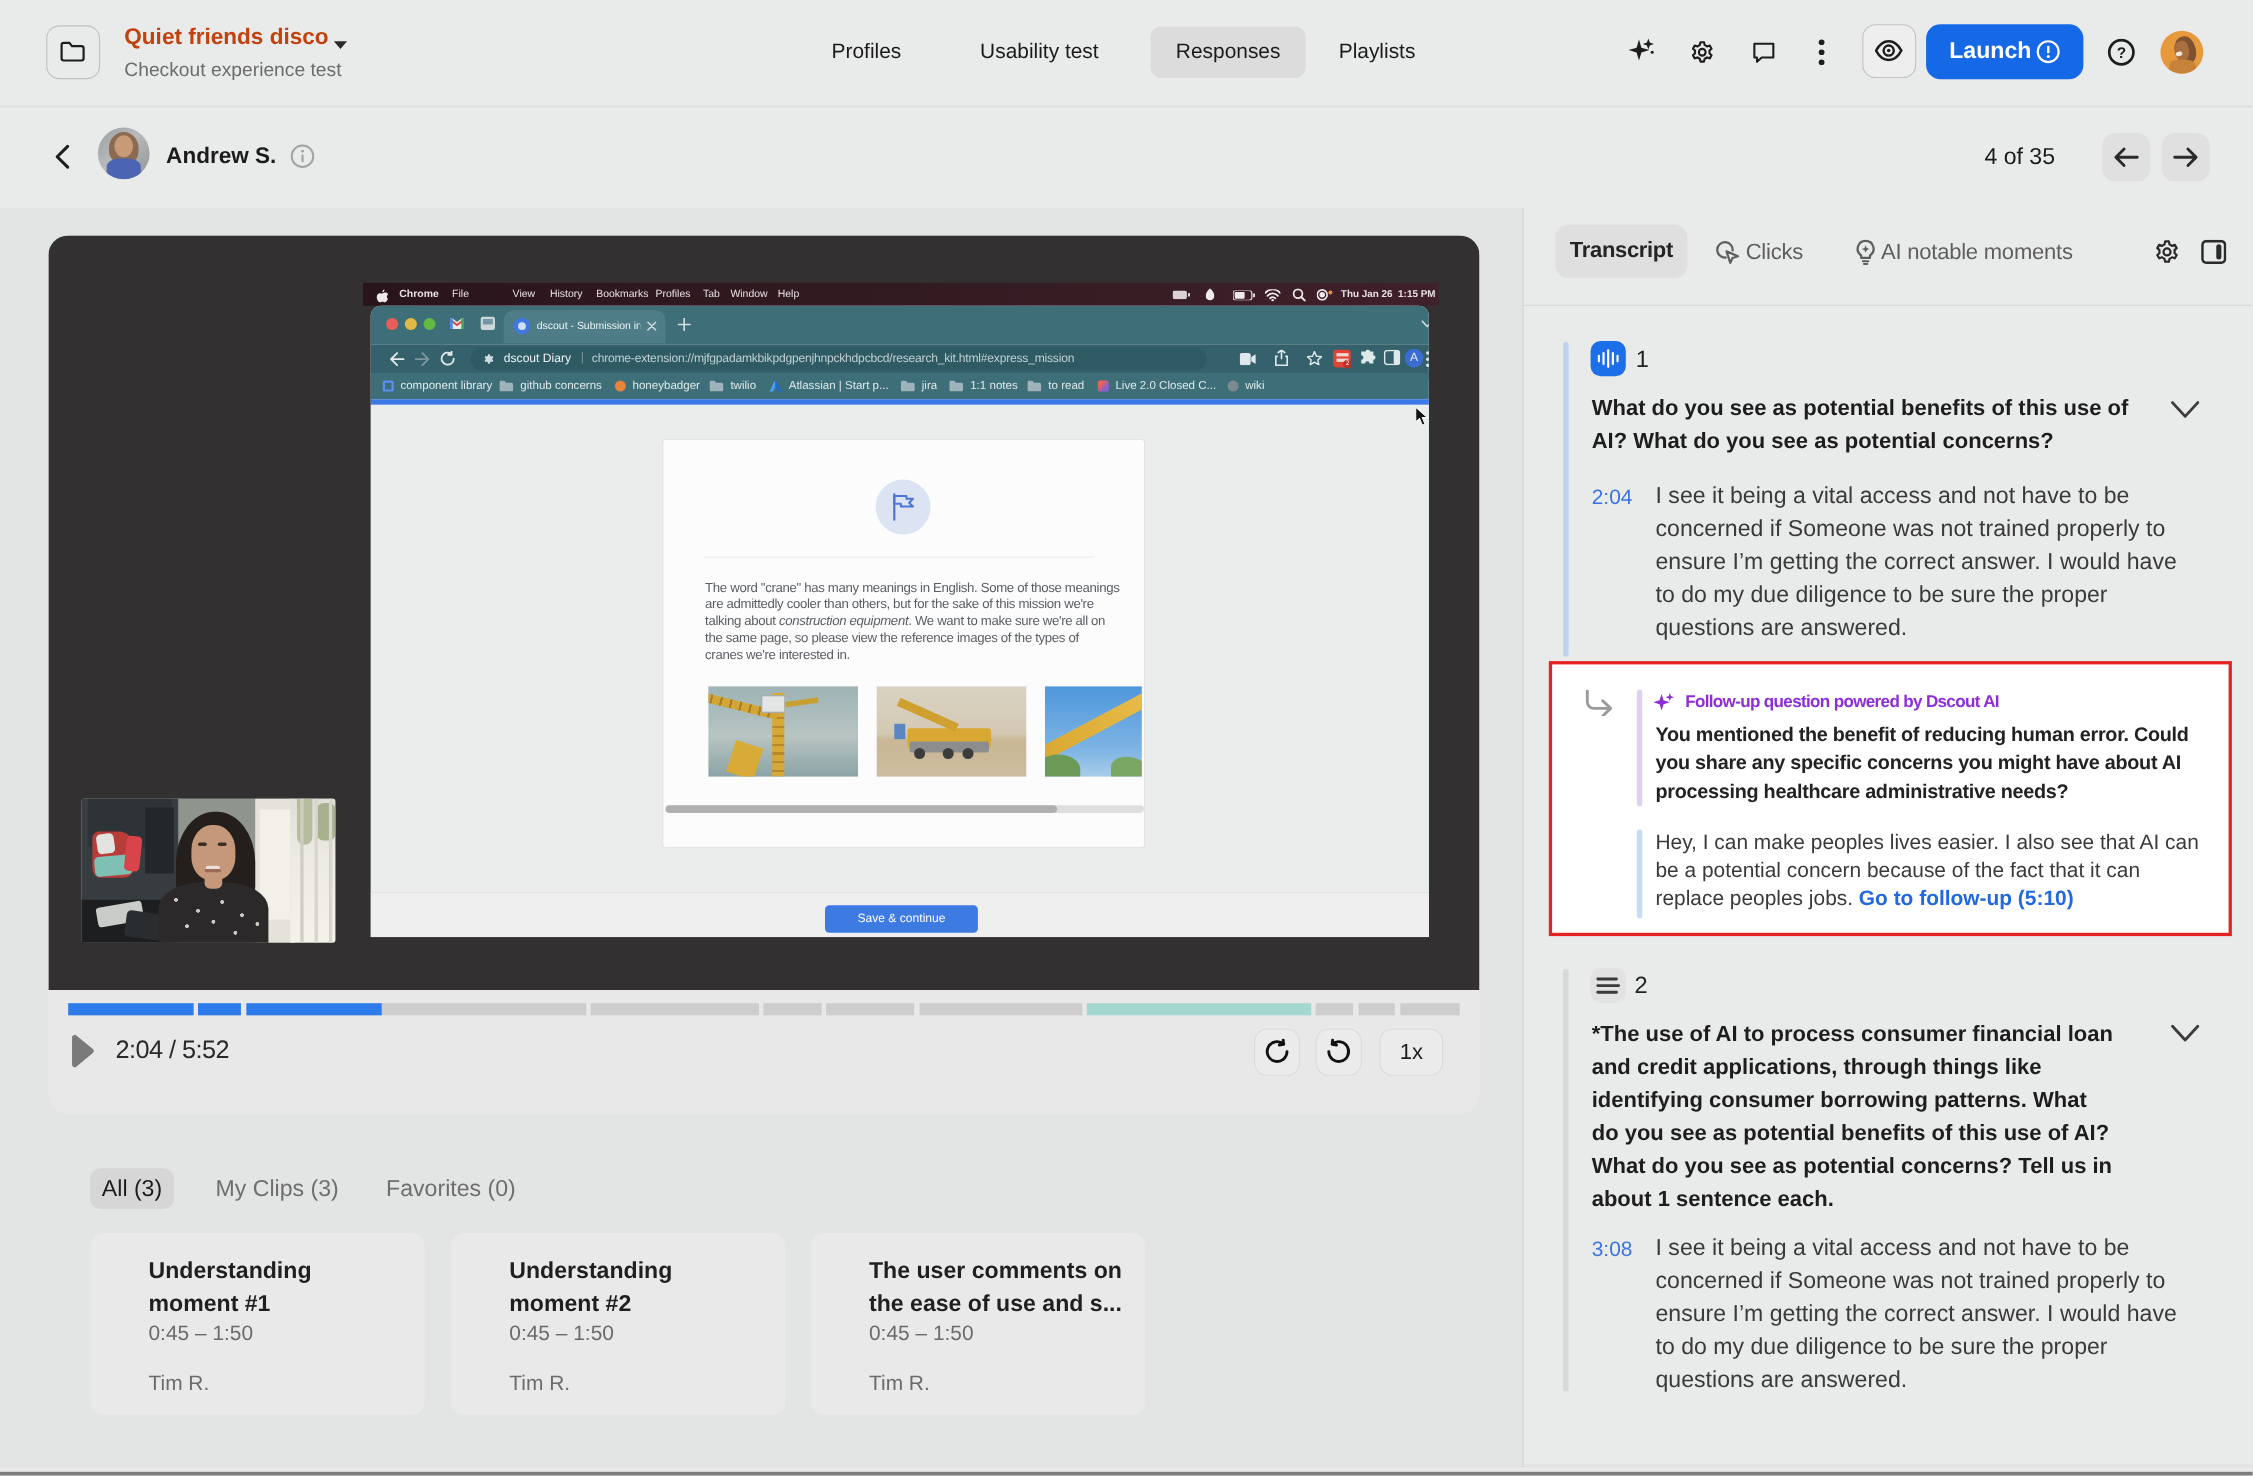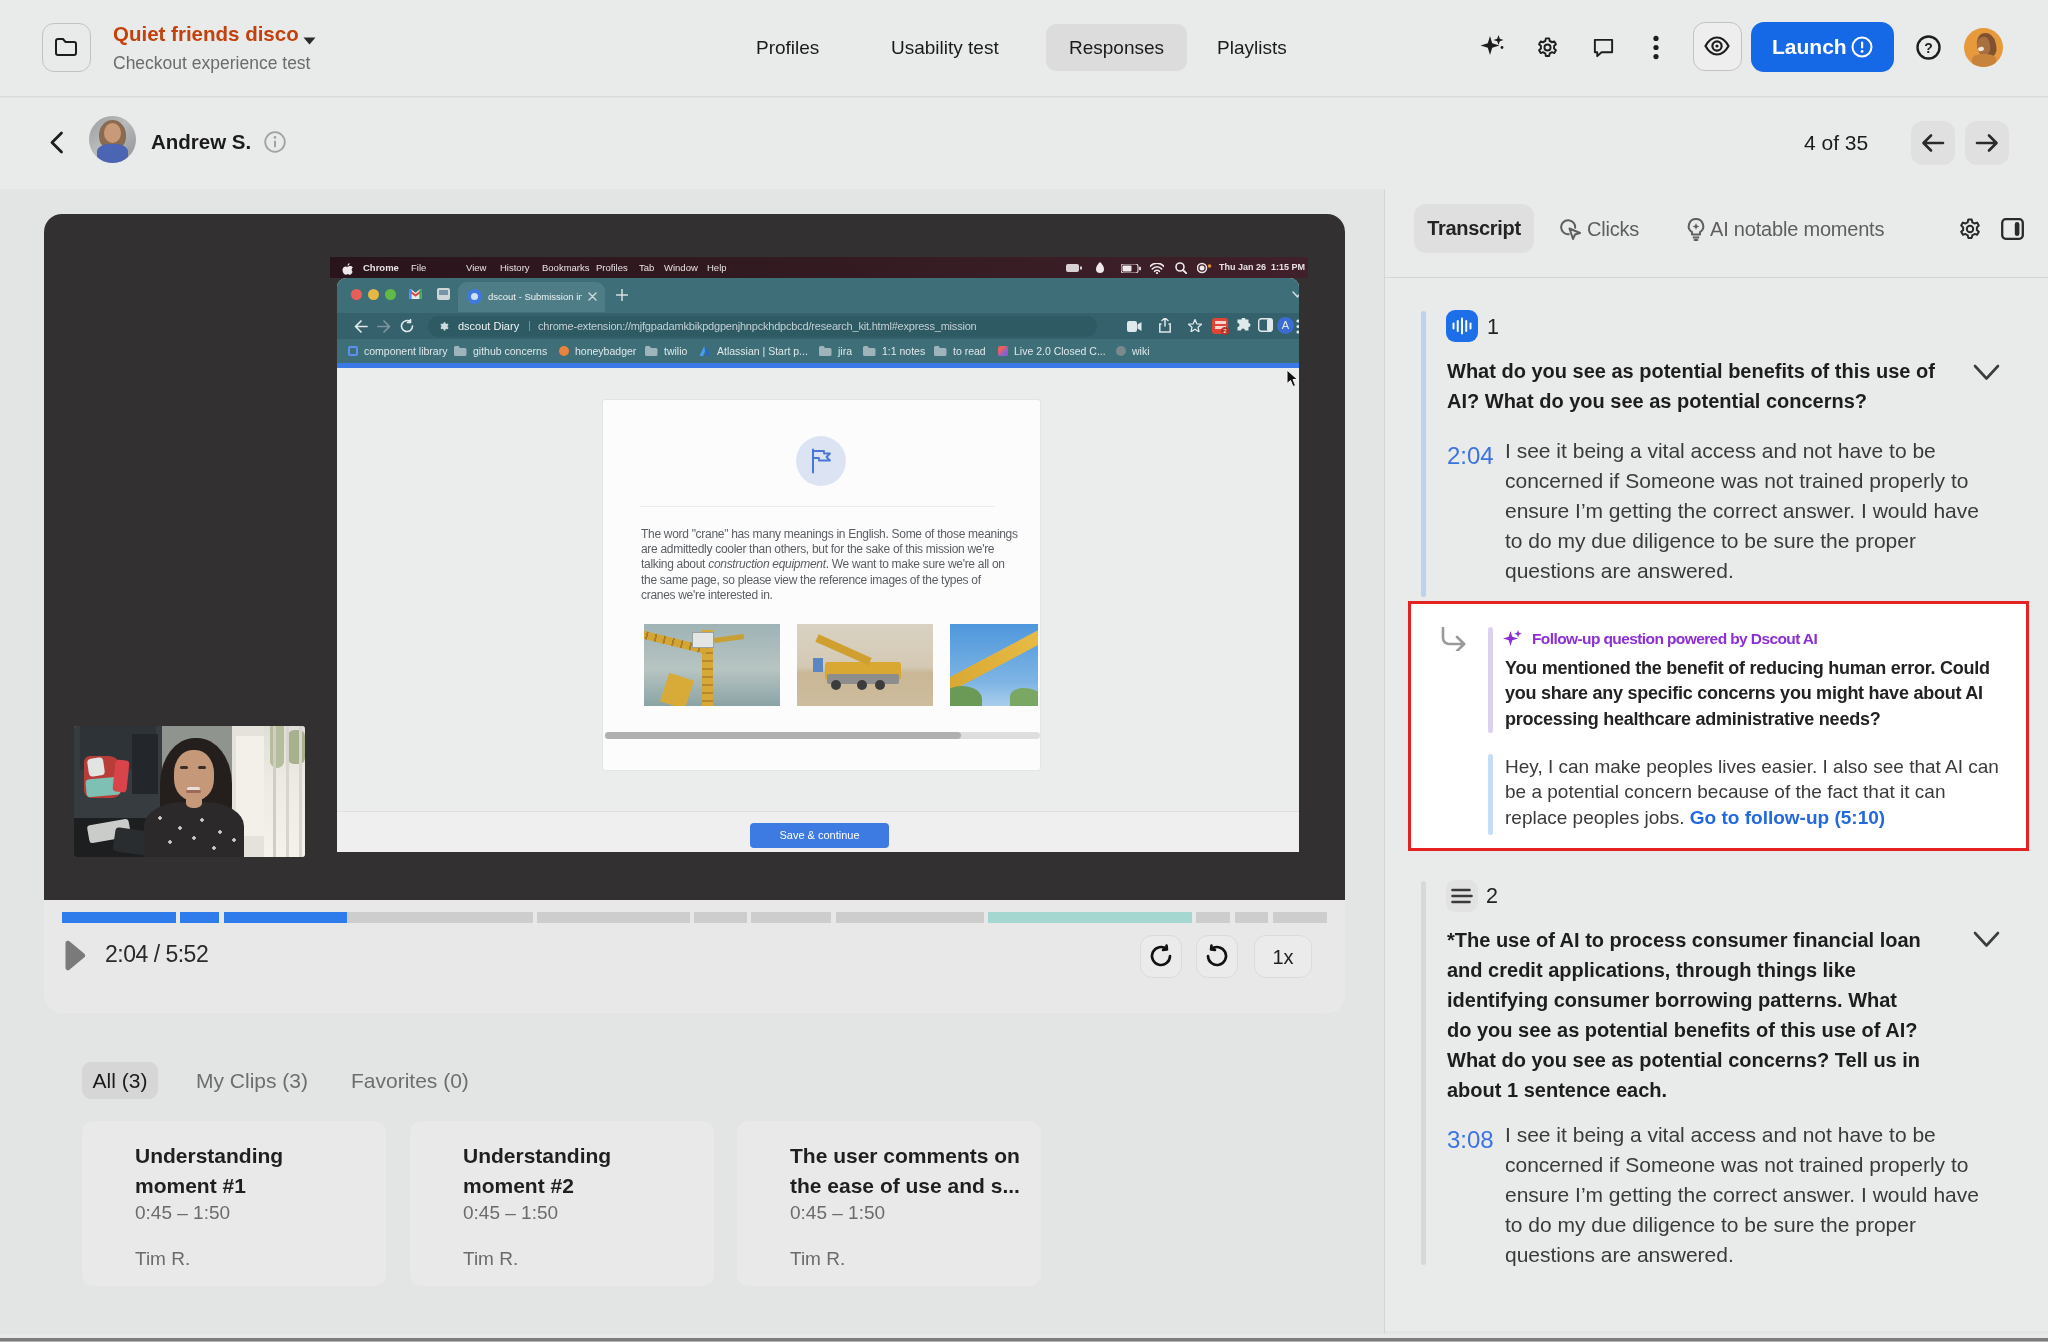--- a/index.html
+++ b/index.html
@@ -33,21 +33,21 @@
   #hdiv { position:absolute; left:1385px; top:277px; width:663px; height:1px; background:#d6d6d6; }
   #trpill { position:absolute; left:1414px; top:204px; width:120px; height:49px; background:#dfdfdf; border-radius:12px; text-align:center; line-height:49px; font-weight:bold; font-size:20px; letter-spacing:-0.3px; color:#242424; }
   .ptab { position:absolute; top:218px; font-size:20px; color:#5e5e5e; letter-spacing:-0.2px; }
   #botstrip { position:absolute; left:0px; top:1334px; width:2048px; height:8px; background:#e9e9e9; }
   #botline { position:absolute; left:0px; top:1338px; width:2048px; height:3px; background:#7c7c7c; }
   #botline2 { position:absolute; left:0px; top:1341px; width:2048px; height:1px; background:#b2b2b2; }
 
   .vline { position:absolute; width:5px; border-radius:3px; }
   .chapicon { position:absolute; width:34px; height:34px; border-radius:9px; }
   .qtext { position:absolute; font-size:20px; font-weight:bold; color:#1d1d1d; line-height:30px; }
-  .ts { position:absolute; font-size:24px; color:#3b74e0; }
+  .ts { position:absolute; font-size:19px; color:#3b74e0; }
   .ptext { position:absolute; font-size:21px; color:#3a3a3a; line-height:30px; }
 
   #redbox { position:absolute; left:1408px; top:601px; width:621px; height:250px; background:#ffffff; border:3px solid #e52222; }
   #fulabel { position:absolute; left:1532px; top:630px; font-size:15.5px; font-weight:bold; letter-spacing:-0.6px; color:#8d2ed6; }
   #fuq { position:absolute; left:1505px; top:656px; font-size:18px; font-weight:bold; letter-spacing:-0.25px; color:#222; line-height:25.3px; }
   #fua { position:absolute; left:1505px; top:754px; font-size:19px; color:#3a3a3a; line-height:25.3px; }
 
   
   #menubar { position:absolute; left:0; top:0; width:978px; height:21px; background:linear-gradient(90deg,#2a141b,#341b22 55%,#40202a); }
   #menubar span { position:absolute; top:4.5px; font-size:9.5px; color:#e8e2e4; white-space:nowrap; }

